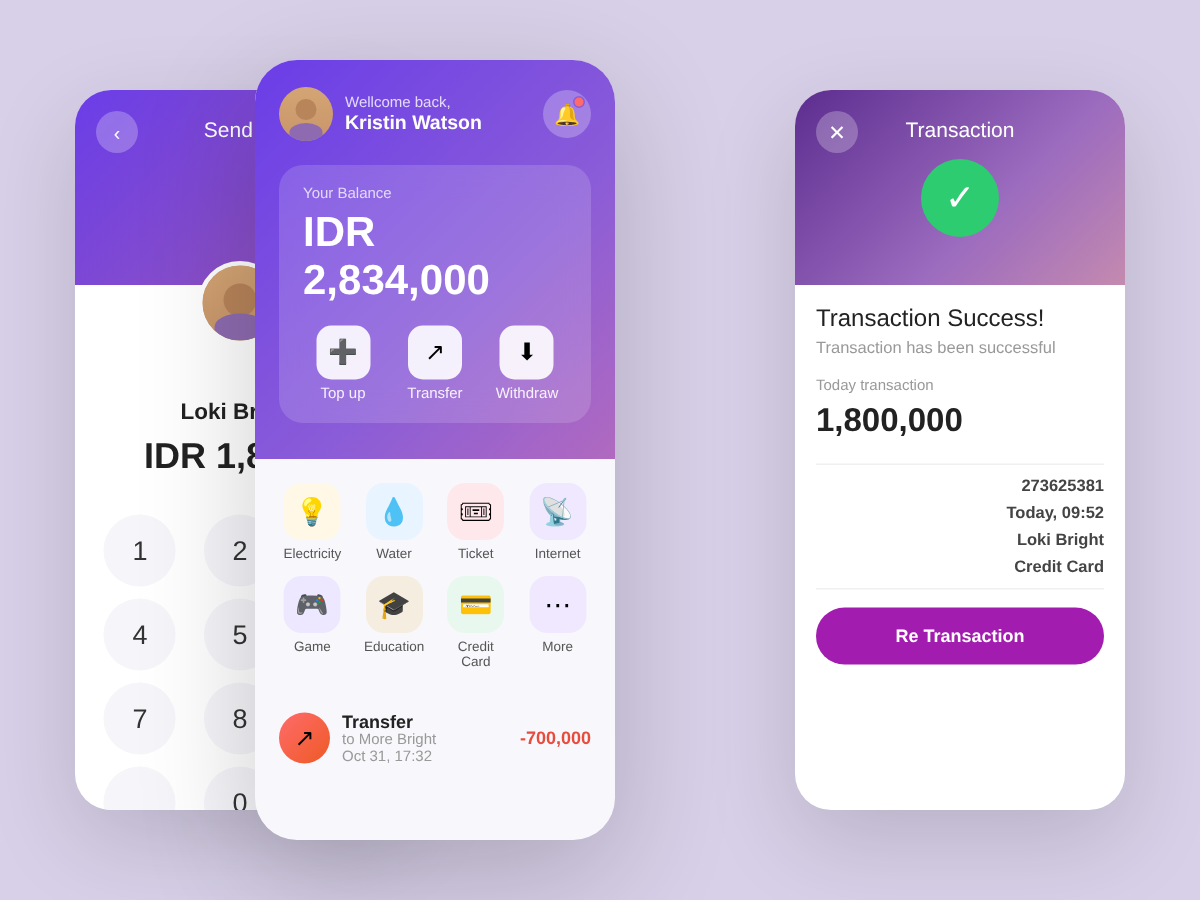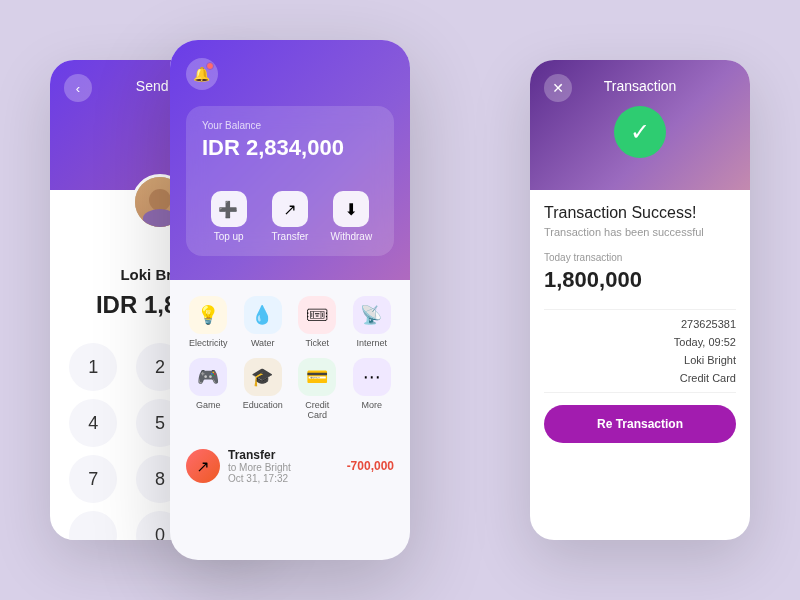--- a/index.html
+++ b/index.html
@@ -268,24 +268,24 @@
       backdrop-filter: blur(10px);
     }
 
     .balance-label {
       font-size: 10px;
       color: rgba(255,255,255,0.75);
       margin-bottom: 4px;
     }
 
     .balance-amount {
-      font-size: 22px;
+      font-size: 28px;
       font-weight: 700;
       color: white;
-      margin-bottom: 30px;
+      margin-bottom: 14px;
     }
 
     .balance-actions {
       display: flex;
       gap: 8px;
     }
 
     .balance-action {
       flex: 1;
       display: flex;
@@ -497,21 +497,21 @@
 
     .detail-row {
       display: flex;
       justify-content: flex-end;
       margin-bottom: 6px;
     }
 
     .detail-value {
       font-size: 11px;
       color: #444;
-      font-weight: 400;
+      font-weight: 700;
     }
 
     .detail-divider {
       height: 1px;
       background: #f0f0f0;
       margin: 8px 0;
     }
 
     .re-btn {
       margin: 12px 0;
@@ -560,20 +560,29 @@
       <div class="num-btn"></div>
       <div class="num-btn">0</div>
       <div class="num-btn">⌫</div>
     </div>
 
   </div>
 
   <div class="card-middle">
     <div class="card-middle-header">
       <div class="welcome-row">
+        <div class="welcome-left">
+          <div class="avatar-mid">
+            <div class="avatar-mid-inner"></div>
+          </div>
+          <div class="welcome-text">
+            <div class="sub">Wellcome back,</div>
+            <div class="name">Kristin Watson</div>
+          </div>
+        </div>
         <div class="bell-btn">
           🔔
           <div class="bell-dot"></div>
         </div>
       </div>
 
       <div class="balance-card">
         <div class="balance-label">Your Balance</div>
         <div class="balance-amount">IDR 2,834,000</div>
         <div class="balance-actions">

